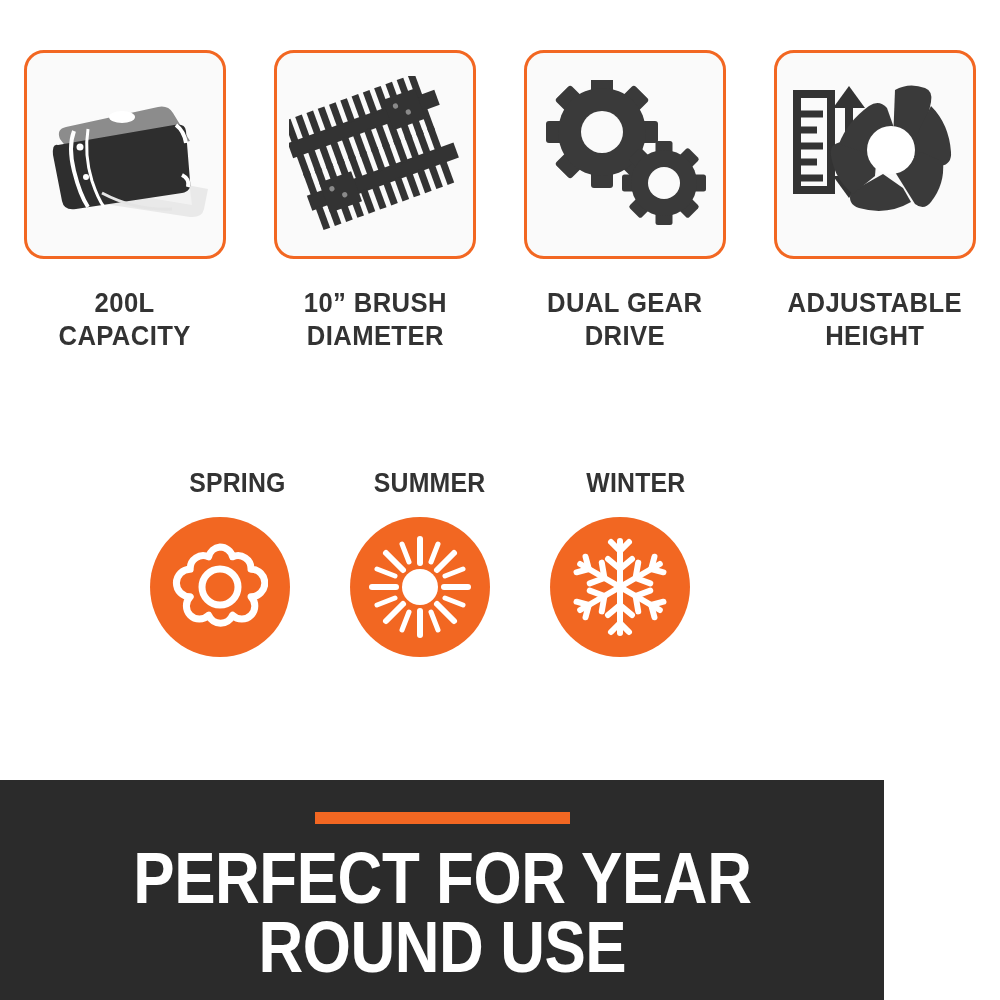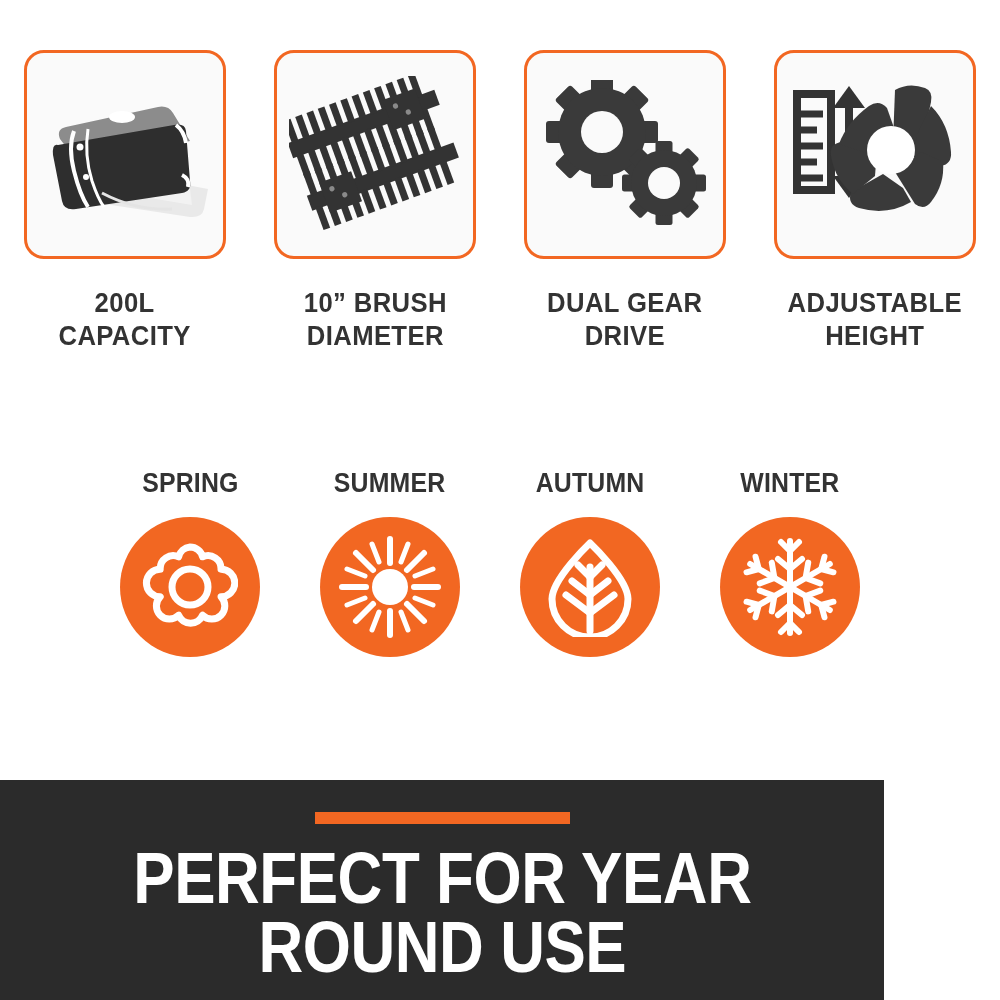--- a/index.html
+++ b/index.html
@@ -68,21 +68,21 @@
     display: flex;
     flex-direction: row;
     justify-content: flex-start;
     padding-left: 90px;
     box-sizing: border-box;
   }
   .season {
     width: 200px;
     display: flex;
     flex-direction: column;
-    align-items: center;
+    align-items: flex-end;
   }
   .season-label {
     color: #333333;
     font-weight: bold;
     font-size: 27px;
     letter-spacing: 0.2px;
     transform: scaleX(0.92);
     margin-bottom: 18px;
   }
   .season-circle {
@@ -369,39 +369,20 @@
             <line x1="70" y1="95" x2="63" y2="77"></line>
             <line x1="34" y1="95" x2="41" y2="77"></line>
             <line x1="9" y1="70" x2="27" y2="63"></line>
             <line x1="9" y1="34" x2="27" y2="41"></line>
           </g>
         </svg>
       </span>
     </div>
   </div>
 
-  <div class="season">
-    <div class="season-label">AUTUMN</div>
-    <div class="season-circle">
-      <span>
-        <svg width="92" height="100" viewBox="0 0 92 100">
-          <g fill="none" stroke="#FFFFFF" stroke-width="7" stroke-linecap="round" stroke-linejoin="round">
-            <path d="M46 6 C46 6 84 42 84 62 A38 38 0 0 1 8 62 C8 42 46 6 46 6 Z"></path>
-            <line x1="46" y1="30" x2="46" y2="94"></line>
-            <path d="M46 40 L34 28"></path>
-            <path d="M46 40 L58 28"></path>
-            <path d="M46 58 L28 44"></path>
-            <path d="M46 58 L64 44"></path>
-            <path d="M46 76 L22 58"></path>
-            <path d="M46 76 L70 58"></path>
-          </g>
-        </svg>
-      </span>
-    </div>
-  </div>
 
   <div class="season">
     <div class="season-label">WINTER</div>
     <div class="season-circle">
       <span>
         <svg width="100" height="100" viewBox="0 0 100 100">
           <g stroke="#FFFFFF" stroke-width="6" stroke-linecap="round" fill="none">
             <g>
               <line x1="50" y1="4" x2="50" y2="96"></line>
               <path d="M50 14 L41 5 M50 14 L59 5"></path>

